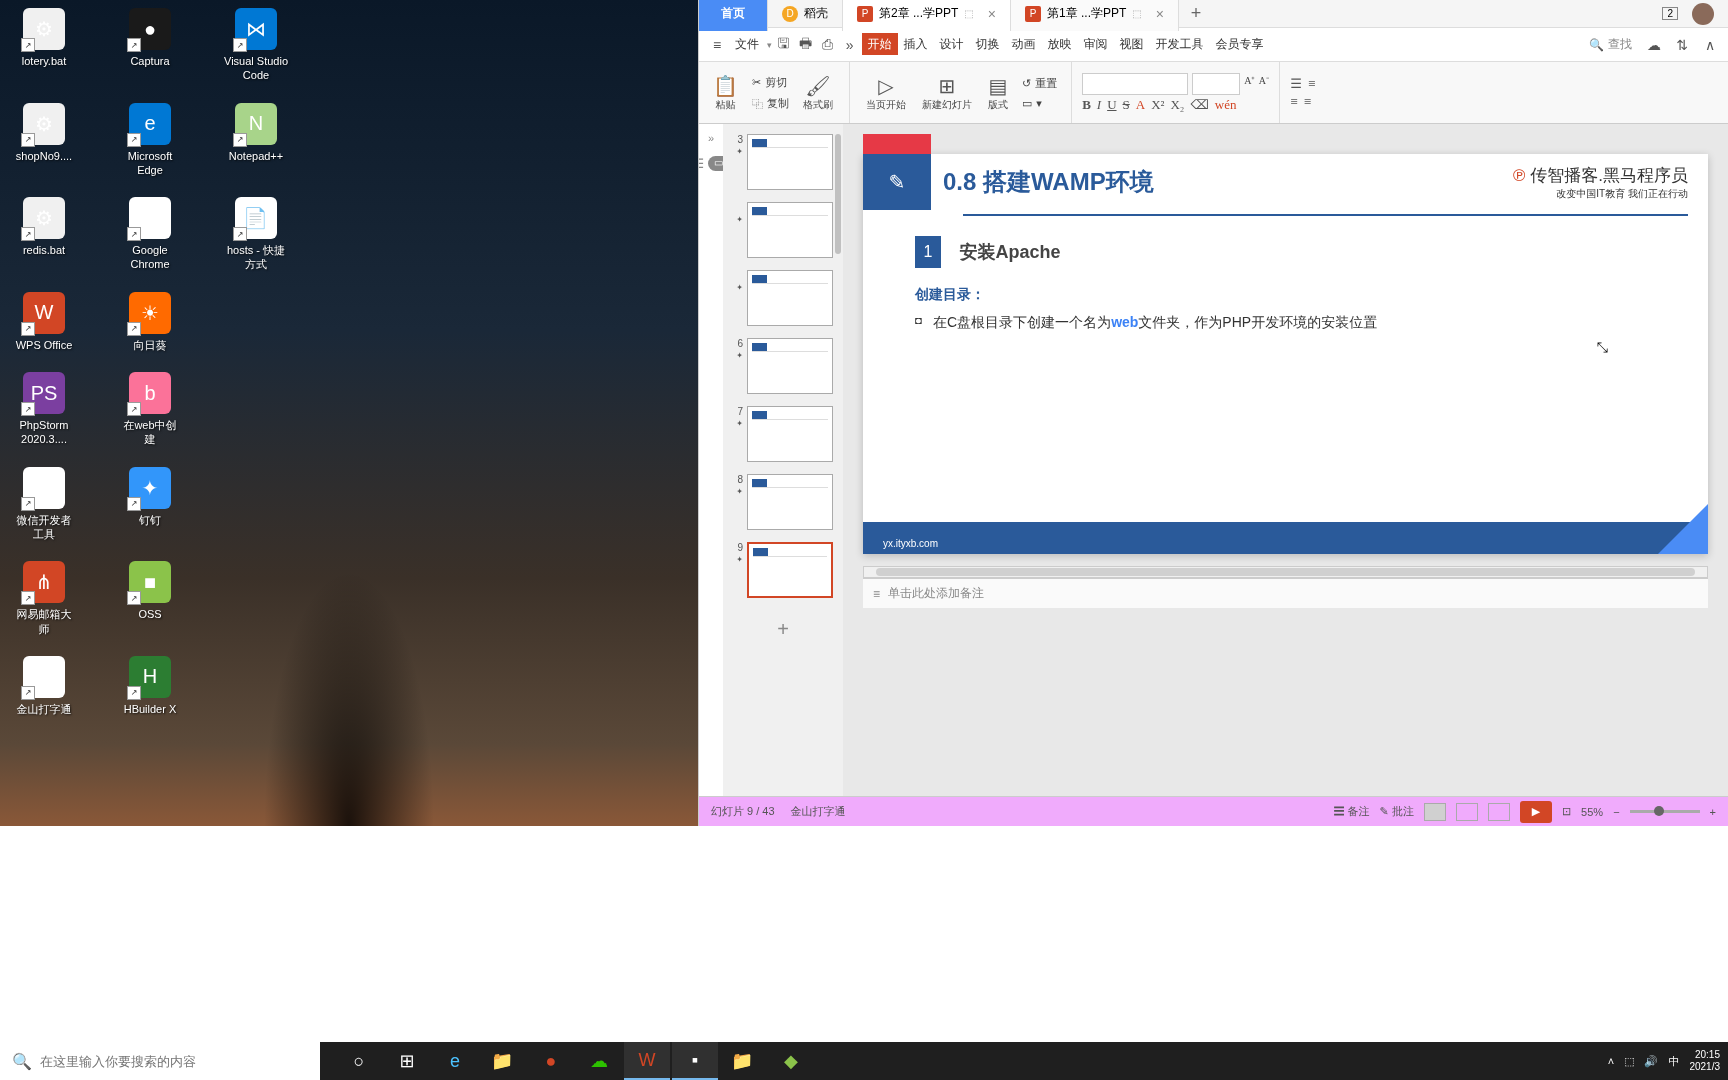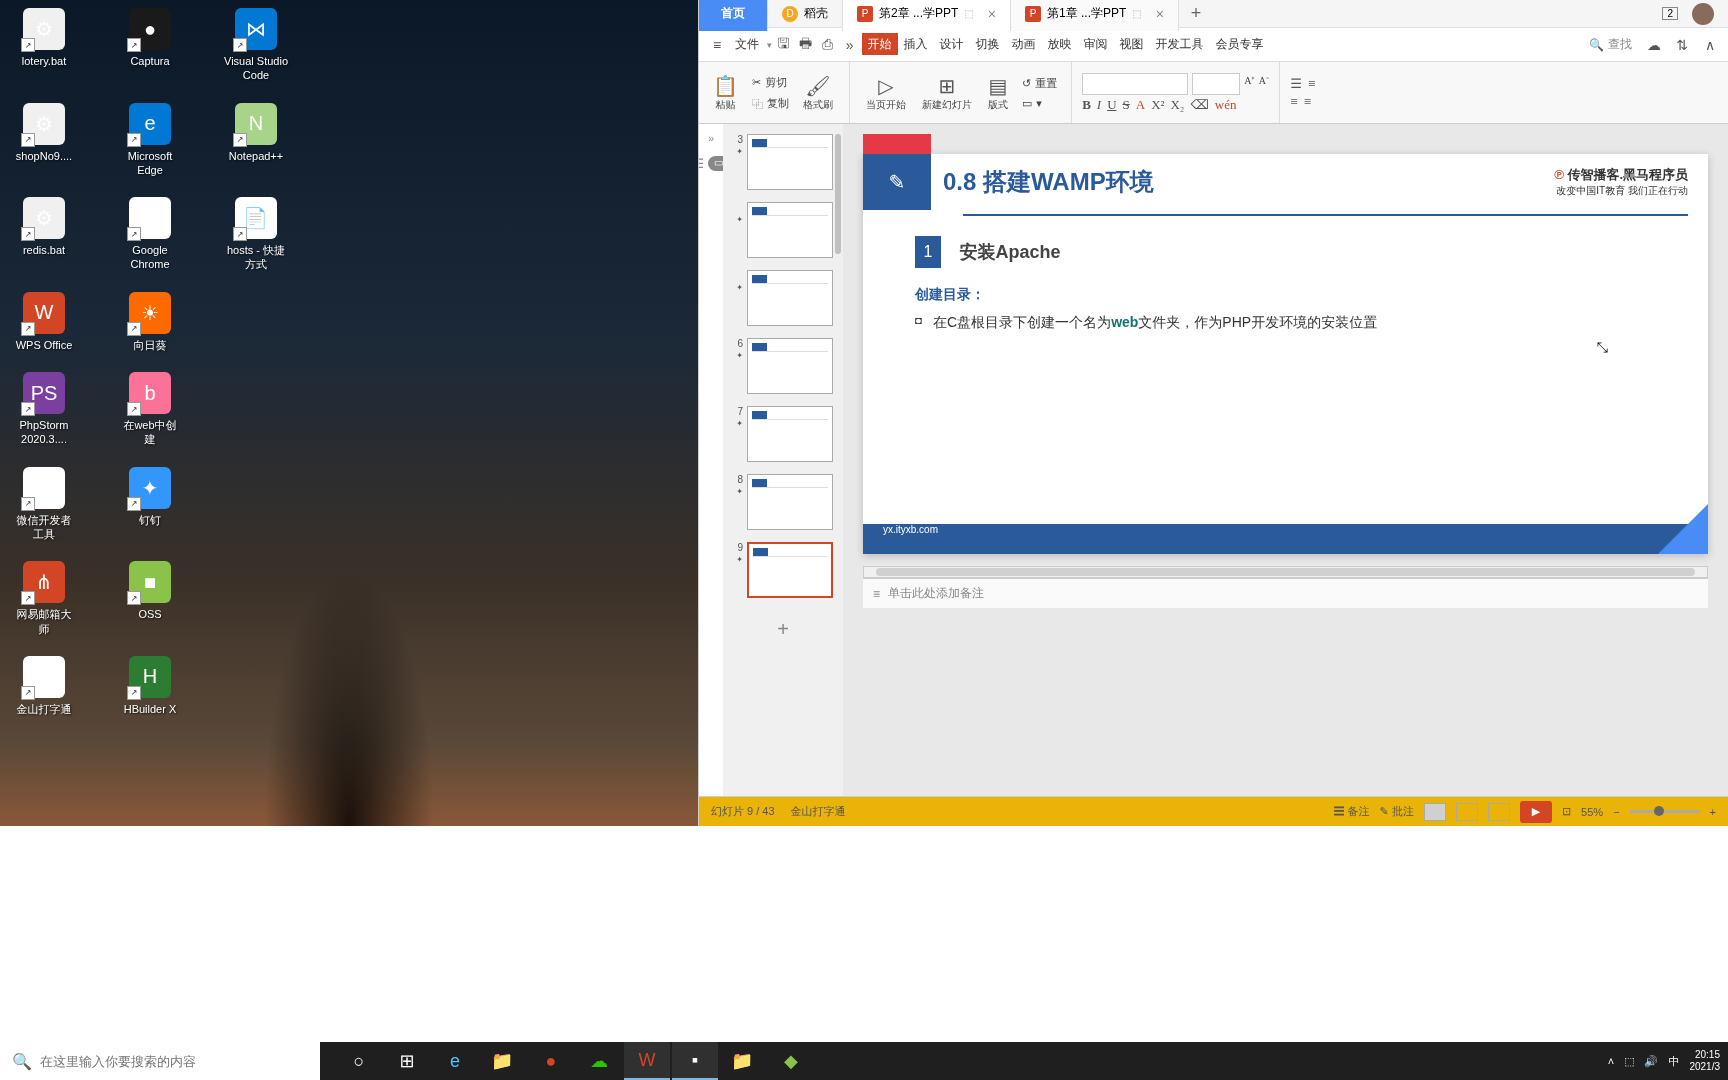--- a/index.html
+++ b/index.html
@@ -73,39 +73,39 @@
     .thumb-scrollbar { position: absolute; right: 2px; top: 10px; width: 6px; height: 120px; background: #c0c0c0; border-radius: 3px; }
     
     .slide-area { flex: 1; background: #e8e8e8; padding: 30px 20px 10px; display: flex; flex-direction: column; position: relative; }
     .slide { background: #fff; height: 400px; box-shadow: 0 2px 8px rgba(0,0,0,0.2); position: relative; padding: 0; }
     .slide-header { display: flex; align-items: center; height: 56px; }
     .slide-marker { width: 68px; height: 56px; background: #2a5a9a; position: relative; display: flex; align-items: center; justify-content: center; }
     .slide-marker::before { content: ''; position: absolute; top: -20px; left: 0; width: 68px; height: 20px; background: #e63946; }
     .slide-marker .pin { color: #fff; font-size: 20px; }
     .slide-title { font-size: 24px; color: #2a5a9a; font-weight: bold; margin-left: 12px; }
     .slide-brand { margin-left: auto; padding-right: 20px; text-align: right; font-size: 10px; color: #333; }
-    .slide-brand .bn { font-size: 13px; font-weight: bold; }
+    .slide-brand .bn { font-size: 17px; font-weight: normal; }
     .slide-line { height: 2px; background: #2a5a9a; margin: 4px 20px 0 100px; }
     .slide-content { padding: 20px 52px; }
     .section-num { display: inline-block; width: 26px; height: 32px; background: #2a5a9a; color: #fff; text-align: center; line-height: 32px; font-size: 16px; vertical-align: middle; }
     .section-title { display: inline-block; font-size: 18px; font-weight: bold; color: #444; margin-left: 14px; vertical-align: middle; }
     .sub-title { color: #2a5a9a; font-size: 14px; font-weight: bold; margin: 18px 0 10px; }
     .bullet { font-size: 14px; color: #333; margin: 8px 0; padding-left: 18px; position: relative; }
     .bullet::before { content: '◘'; position: absolute; left: 0; color: #333; font-size: 11px; }
-    .hl { color: #0f766e; font-weight: bold; }
-    .slide-footer { position: absolute; bottom: 0; left: 0; right: 0; height: 30px; background: #2a5a9a; color: #fff; font-size: 10px; padding: 0 20px; }
+    .hl { color: #3b82f6; font-weight: bold; }
+    .slide-footer { position: absolute; bottom: 0; left: 0; right: 0; height: 16px; background: #2a5a9a; color: #fff; font-size: 10px; padding: 16px 20px; }
     .slide-corner { position: absolute; bottom: 0; right: 0; width: 0; height: 0; border-left: 50px solid transparent; border-bottom: 50px solid #4a8cf5; }
     .cursor-cross { position: absolute; top: 185px; right: 100px; font-size: 14px; color: #000; }
     
     .h-scroll { height: 12px; background: #f0f0f0; margin-top: 12px; border: 1px solid #ccc; position: relative; }
     .h-scroll::before { content: ''; position: absolute; left: 12px; right: 12px; top: 1px; bottom: 1px; background: #d0d0d0; border-radius: 4px; }
     
     .notes-bar { height: 30px; border-top: 1px solid #ccc; display: flex; align-items: center; padding: 0 10px; gap: 8px; font-size: 12px; color: #888; background: #fafafa; }
     
-    .wps-status { height: 30px; background: #eab308; border-top: 1px solid #ccc; display: flex; align-items: center; padding: 0 12px; font-size: 11px; color: #555; gap: 16px; }
+    .wps-status { height: 30px; background: #f0abfc; border-top: 1px solid #ccc; display: flex; align-items: center; padding: 0 12px; font-size: 11px; color: #555; gap: 16px; }
     .status-right { margin-left: auto; display: flex; align-items: center; gap: 10px; }
     .zoom-slider { width: 70px; height: 3px; background: #aaa; position: relative; }
     .zoom-thumb { position: absolute; left: 35%; top: -4px; width: 10px; height: 10px; background: #666; border-radius: 50%; }
     .play-btn { width: 32px; height: 22px; background: #d24625; border-radius: 3px; display: flex; align-items: center; justify-content: center; color: #fff; font-size: 11px; }
     .view-mode { width: 22px; height: 18px; border: 1px solid #aaa; cursor: pointer; }
     .view-mode.on { background: #d0d0d0; }
   </style>
 </head>
 <body>
 

